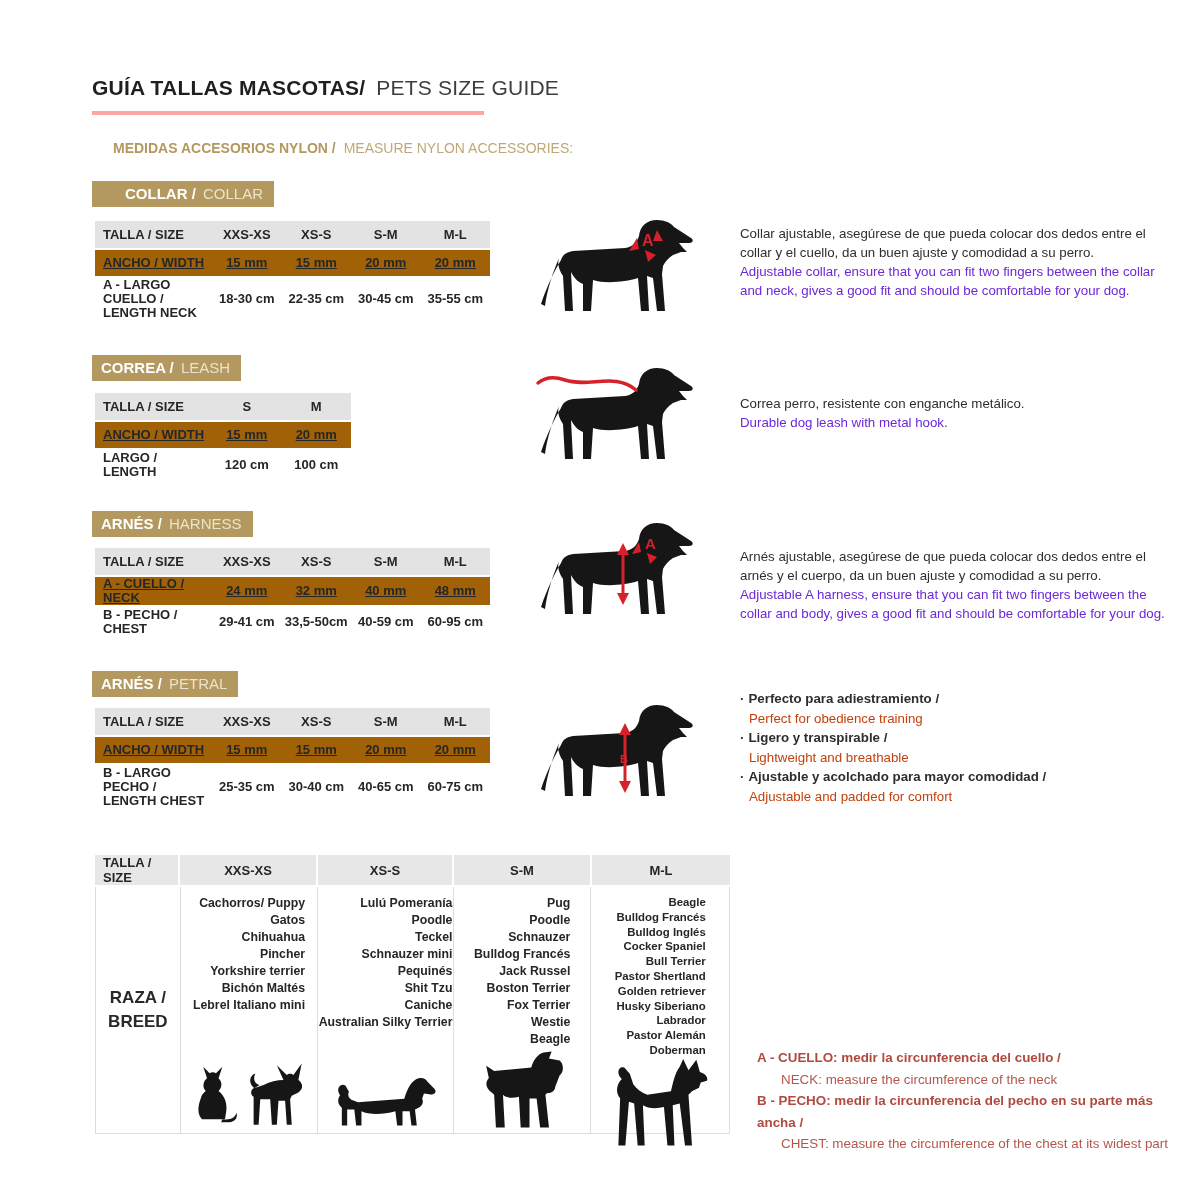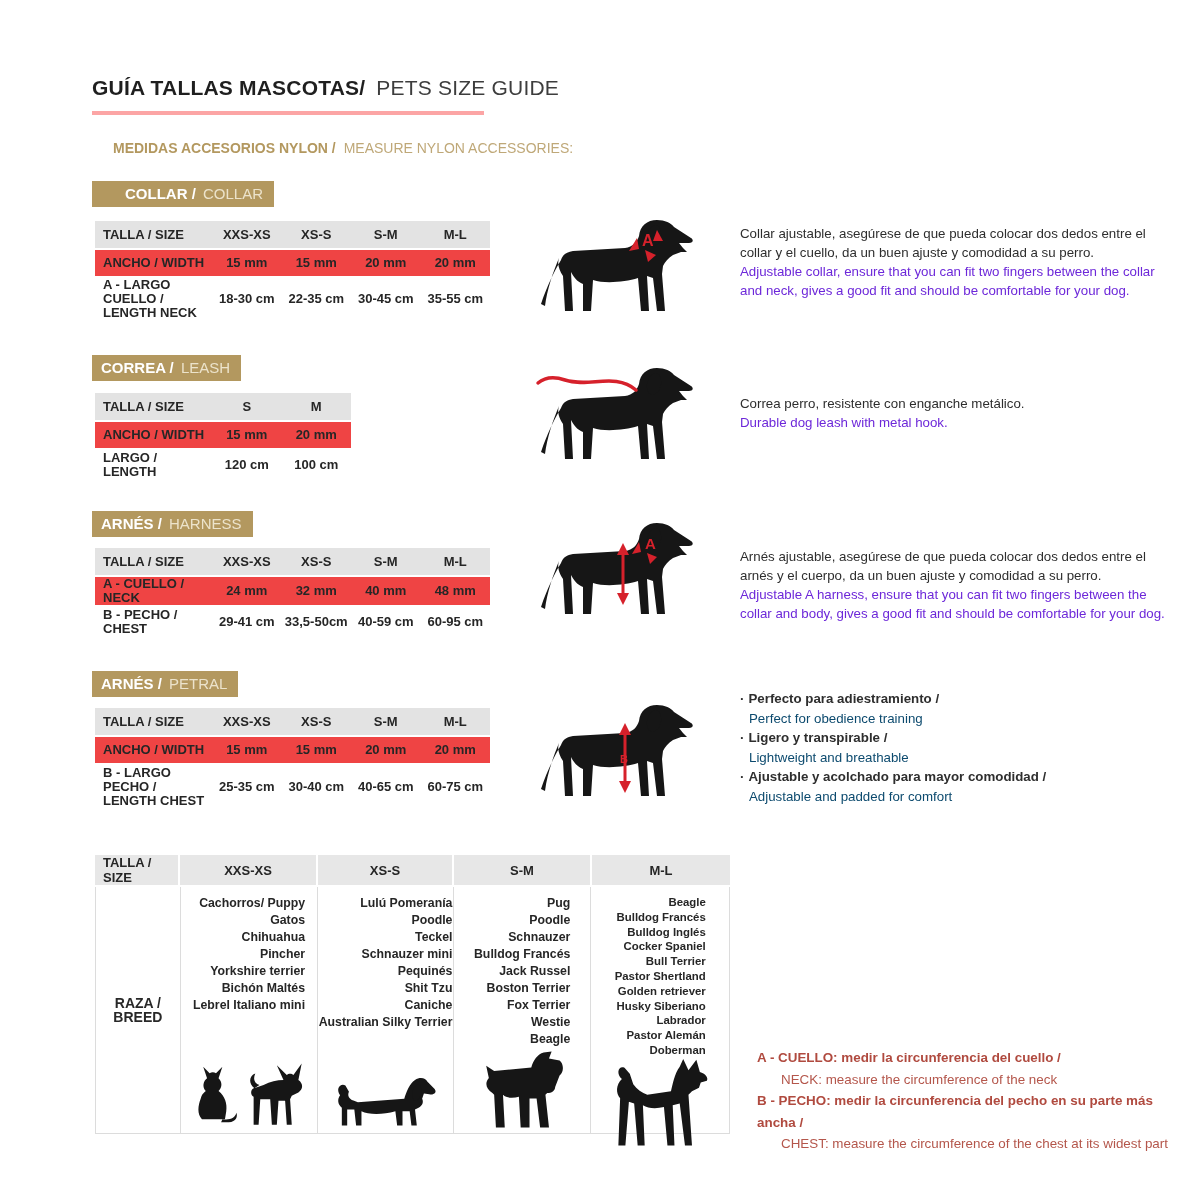--- a/index.html
+++ b/index.html
@@ -22,46 +22,46 @@
   .b-es{font-weight:bold;color:#ffffff;}
   .b-en{font-weight:normal;color:#ece3cb;margin-left:3px;}
 
   
   .tbl{position:absolute;}
   .tr{display:flex;margin-bottom:2px;}
   .cell{display:flex;align-items:center;justify-content:center;font-weight:bold;
         font-size:13px;color:#262626;box-sizing:border-box;text-align:center;line-height:14px;}
   .cell.lbl{justify-content:flex-start;text-align:left;padding-left:8px;padding-right:4px;}
   .w-lbl{width:117px;} .w-col{width:69.5px;}
-  .bg-light{background:#e3e3e3;} .bg-mid{background:#ef4444;} .bg-white{background:#ffffff;}
+  .bg-light{background:#e3e3e3;} .bg-mid{background:#a16207;text-decoration:underline;} .bg-white{background:#ffffff;}
 
   
   .desc{position:absolute;left:740px;width:432px;font-size:13.3px;line-height:19px;}
   .d-es{font-weight:normal;color:#2e2e2e;}
   .d-en{font-weight:normal;color:#6d28d9;}
 
   .bullets{position:absolute;left:740px;width:440px;font-size:13.3px;line-height:19.5px;}
   .bl-es{font-weight:bold;color:#2e2e2e;}
   .bl-es .dot{margin-right:4px;}
-  .bl-en{font-weight:normal;color:#0c4a6e;padding-left:9px;}
+  .bl-en{font-weight:normal;color:#c2410c;padding-left:9px;}
 
   
   .btbl{position:absolute;left:95px;top:855px;width:635px;}
   .bhead{display:flex;height:30px;}
   .bh-cell{background:#e7e7e7;display:flex;align-items:center;justify-content:center;
            font-weight:bold;font-size:13px;color:#262626;box-sizing:border-box;border-right:2px solid #fff;}
   .bh-cell:last-child{border-right:none;}
   .bh-lbl{justify-content:flex-start;padding-left:8px;}
   .bw0{width:85px;} .bw1{width:138px;} .bw2{width:136px;} .bw3{width:138px;} .bw4{width:138px;}
   .bbody{display:flex;height:247px;border:1px solid #dcdcdc;border-top:none;box-sizing:border-box;margin-top:2px;}
   .bcol{box-sizing:border-box;border-right:1px solid #dcdcdc;display:flex;flex-direction:column;
         justify-content:space-between;align-items:center;}
   .bcol:last-child{border-right:none;}
-  .bcol-label{justify-content:center;font-weight:bold;font-size:14px;white-space:pre-line;
-              text-align:center;line-height:14px;}
+  .bcol-label{justify-content:center;font-weight:bold;font-size:17px;white-space:pre-line;
+              text-align:center;line-height:24px;}
   .blist{white-space:pre-line;text-align:right;font-weight:bold;font-size:12.3px;
          line-height:17px;padding-top:8px;color:#262626;}
   .blist.tight{font-size:11.4px;line-height:14.8px;}
   .sil-row{display:flex;align-items:flex-end;gap:8px;margin-bottom:3px;}
 
   
   .notes{position:absolute;left:757px;top:1047px;width:436px;font-size:13.4px;line-height:21.5px;}
   .note-es{font-weight:bold;color:#b04a3f;}
   .note-en{font-weight:normal;color:#b4564b;padding-left:24px;}
 

